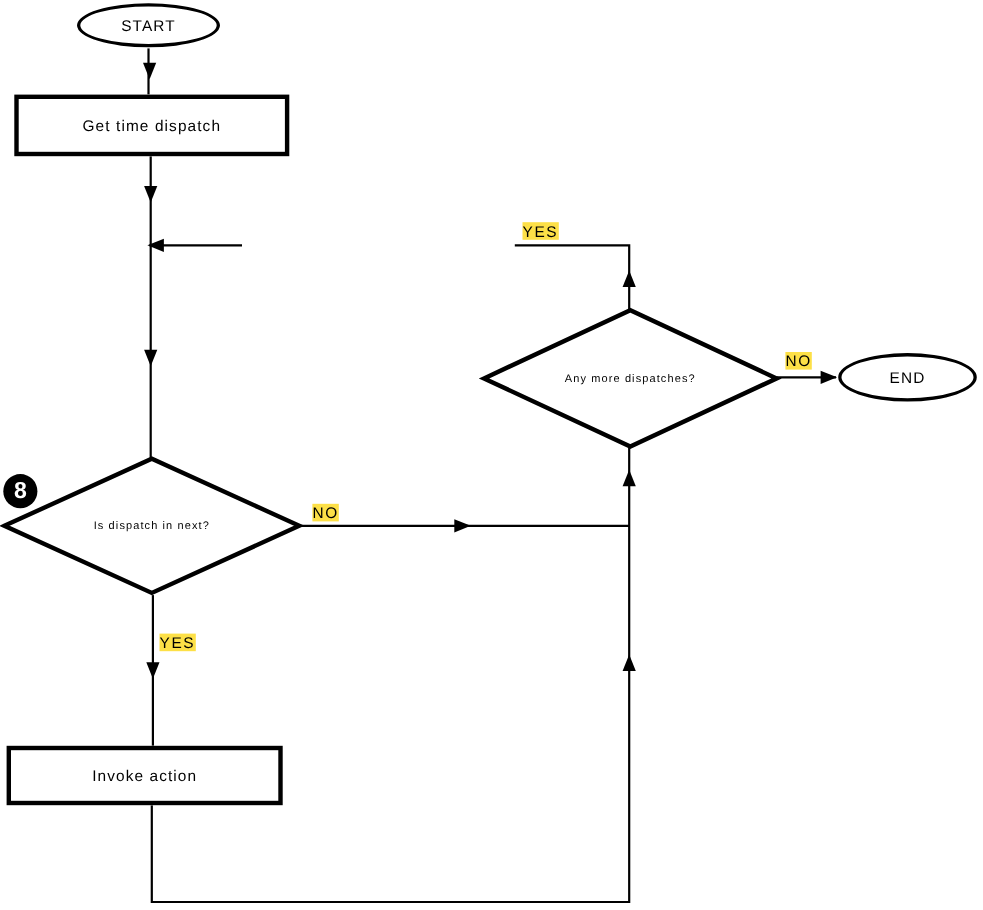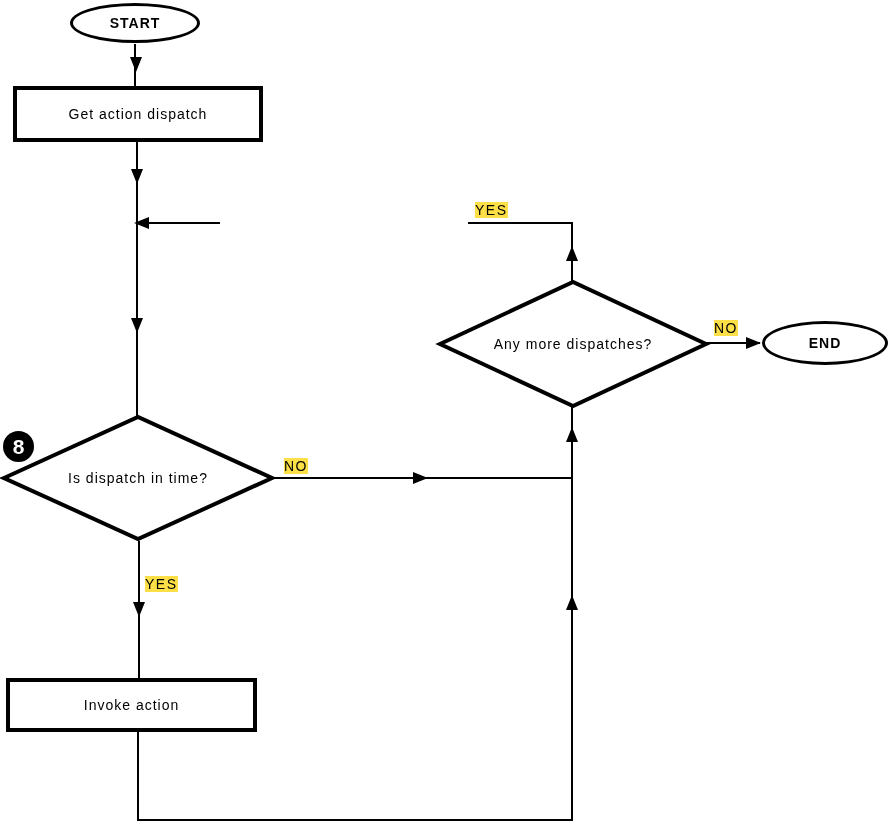--- a/index.html
+++ b/index.html
@@ -23,27 +23,27 @@
     display: flex;
     align-items: center;
     justify-content: center;
     background: #ffffff;
     font-size: 14px;
     letter-spacing: 1px;
     color: #000000;
     text-align: center;
   }
   .process { border: 4px solid #000000; }
-  .terminator { border: 3px solid #000000; border-radius: 50%; font-weight: bold; }
+  .terminator { border: 3px solid #000000; border-radius: 50%; }
   .diamond-label {
     position: absolute;
     display: flex;
     align-items: center;
     justify-content: center;
-    font-size: 14px;
+    font-size: 10px;
     letter-spacing: 1px;
     color: #000000;
     background: transparent;
     pointer-events: none;
   }
   .edge-label {
     position: absolute;
     font-size: 14px;
     letter-spacing: 1.5px;
     color: #000000;
@@ -96,27 +96,27 @@
 
     <polygon class="decision-shape" points="440,344 573,282 706,344 573,406"></polygon>
     <polygon class="decision-shape" points="4,478 138,417 272,478 138,539"></polygon>
   </svg>
 
   <div class="node terminator" style="left:70px; top:3px; width:130px; height:40px;">
     <span>START</span>
   </div>
 
   <div class="node process" style="left:13px; top:86px; width:250px; height:56px;">
-    <span>Get action dispatch</span>
+    <span>Get time dispatch</span>
   </div>
 
 
   <div class="diamond-label" style="left:440px; top:282px; width:266px; height:124px;">Any more dispatches?</div>
 
-  <div class="diamond-label" style="left:4px; top:417px; width:268px; height:122px;">Is dispatch in time?</div>
+  <div class="diamond-label" style="left:4px; top:417px; width:268px; height:122px;">Is dispatch in next?</div>
 
   <div class="node terminator" style="left:762px; top:321px; width:126px; height:44px;">
     <span>END</span>
   </div>
 
   <div class="node process" style="left:6px; top:678px; width:251px; height:54px;">
     <span>Invoke action</span>
   </div>
 
   <div class="edge-label" style="left:475px; top:202px;">YES</div>

